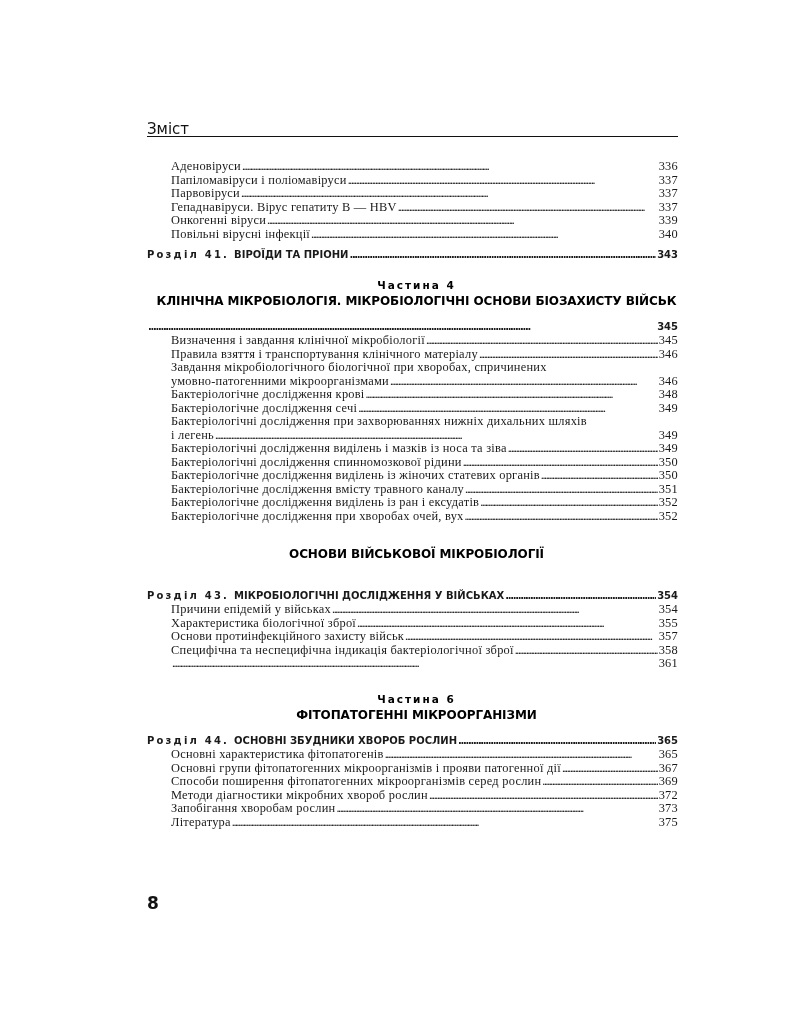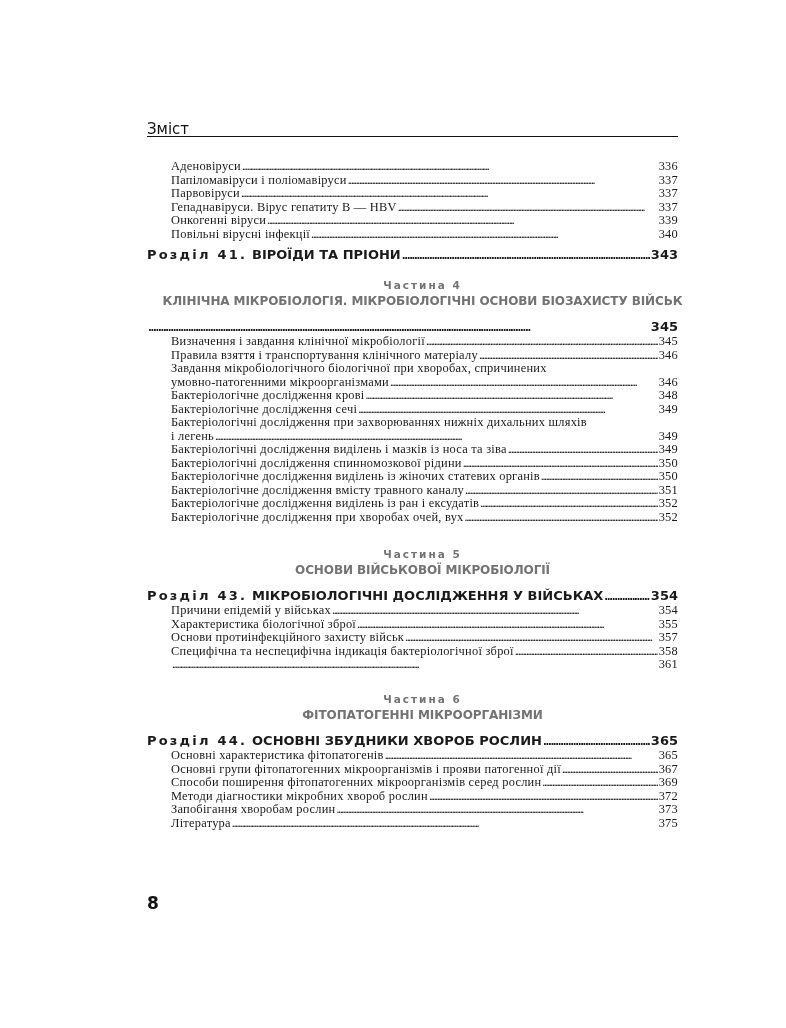--- a/index.html
+++ b/index.html
@@ -20,27 +20,27 @@
   .row.sub { padding-left: 24px; box-sizing: border-box; }
   .row .title { white-space: nowrap; }
   .row .leader { flex: 1; overflow: hidden; white-space: nowrap; margin: 0 1px; }
   .row .leader::after {
     content: ". . . . . . . . . . . . . . . . . . . . . . . . . . . . . . . . . . . . . . . . . . . . . . . . . . . . . . . . . . . . . . . . . . . . . . . . . . . . . . . . . . . . . . . . . . . . . . . . . . . . . . . . . . . . . . . . . . . . . . . . . . . . . . . . . . . . . . . . . . . . . . . . . . . . . . . . . .";
     letter-spacing: -2.2px; font-size: 12px;
   }
   .row .page-num { white-space: nowrap; }
   .row.cont { padding-left: 24px; box-sizing: border-box; }
   .row.chapter {
-    font-family: "DejaVu Sans", sans-serif; font-weight: bold; font-size: 13px; letter-spacing: 0;
+    font-family: "DejaVu Sans", sans-serif; font-weight: bold; font-size: 10px; letter-spacing: 0;
     line-height: 14px;
   }
   .row.chapter .ch-label { letter-spacing: 2.2px; margin-right: 5px; }
   .row.chapter .leader::after { letter-spacing: -2.4px; font-size: 10px; }
 
-  .part { position: absolute; left: 10px; width: 531px; text-align: center; font-family: "DejaVu Sans", sans-serif; font-weight: bold; color: #737373; }
+  .part { position: absolute; left: 4px; width: 531px; text-align: center; font-family: "DejaVu Sans", sans-serif; font-weight: bold; color: #000000; }
   .part .part-num { font-size: 10.5px; letter-spacing: 2px; line-height: 16px; }
   .part .part-title { font-size: 12px; line-height: 16px; letter-spacing: -0.1px; }
 
   .folio { position: absolute; left: 147px; top: 893px; font-family: "DejaVu Sans", sans-serif; font-weight: bold; font-size: 17px; color: #111; }
 </style>
 </head>
 <body>
 
 <div class="page">
   <div class="running-head">Зміст</div>
@@ -155,21 +155,20 @@
         <span class="page-num">352</span>
       </div>
     <div class="row sub">
         <span class="title">Бактеріологічне дослідження при хворобах очей, вух</span>
         <span class="leader"></span>
         <span class="page-num">352</span>
       </div>
   </div>
 
   <div class="part" style="top:546px;">
-    <div class="part-num">Частина 5</div>
     <div class="part-title">ОСНОВИ ВІЙСЬКОВОЇ МІКРОБІОЛОГІЇ</div>
   </div>
   <div class="toc" style="top:589px;">
     <div class="row chapter">
         <span class="title"><span class="ch-label">Розділ 43.</span><span>МІКРОБІОЛОГІЧНІ ДОСЛІДЖЕННЯ У ВІЙСЬКАХ</span></span>
         <span class="leader"></span>
         <span class="page-num">354</span>
       </div>
     <div class="row sub">
         <span class="title">Причини епідемій у військах</span>

